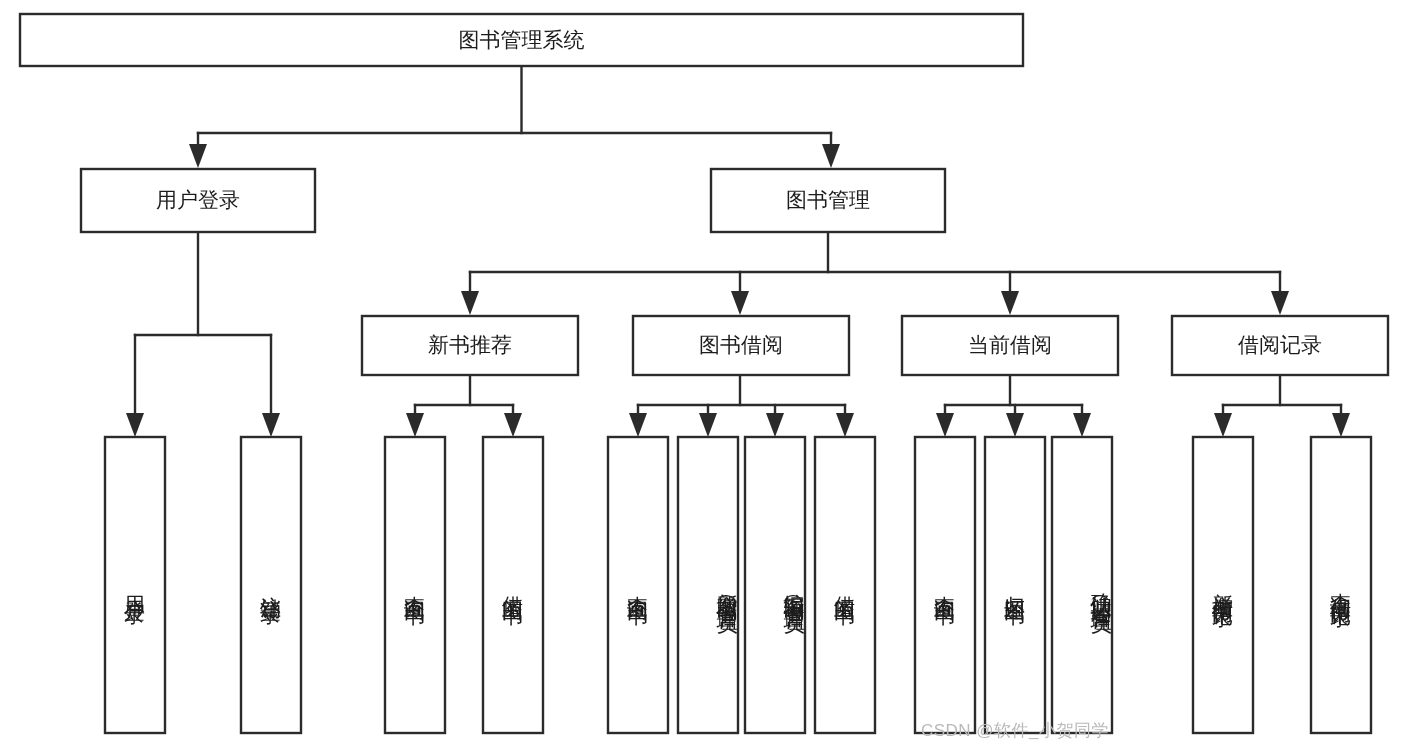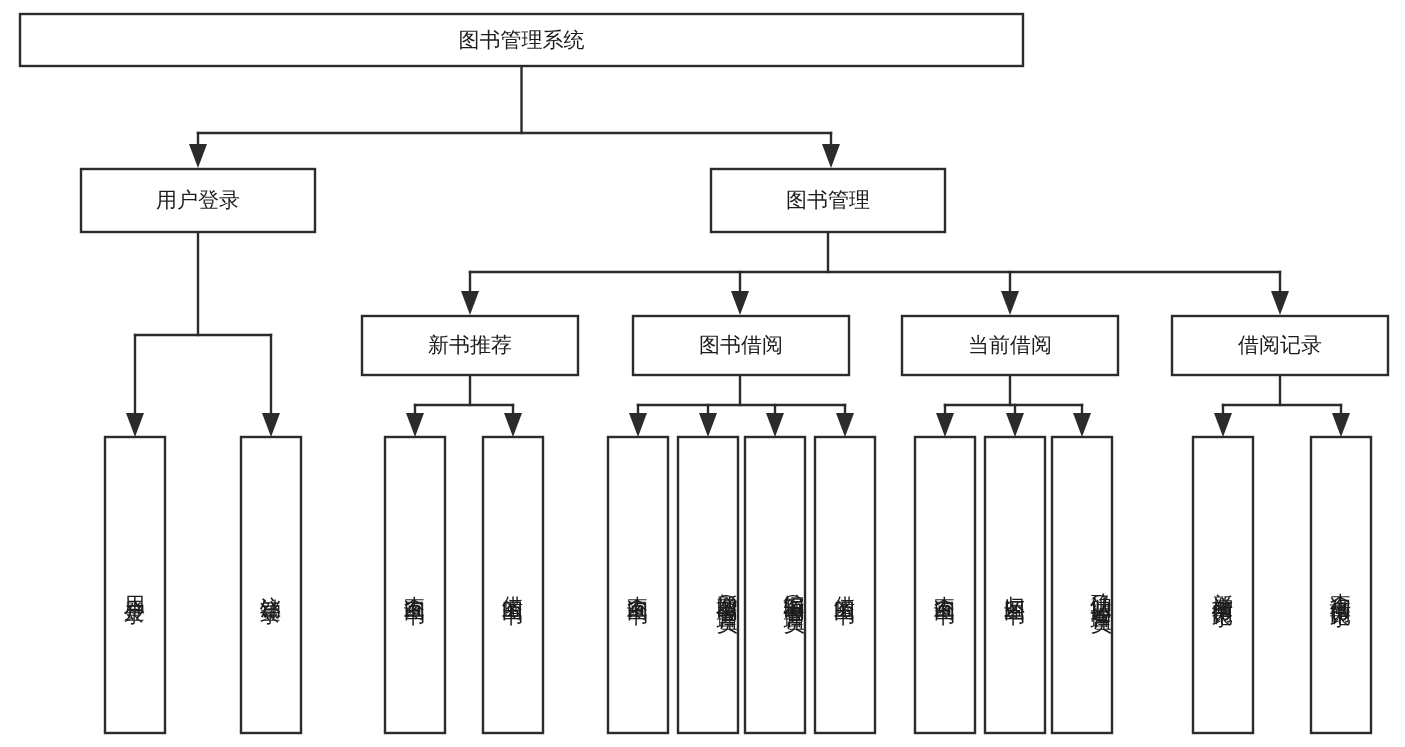--- a/index.html
+++ b/index.html
@@ -211,14 +211,15 @@
   <div class="node-label-v" style="left:608px; top:437px; width:60px; height:296px;">查询图书</div>
   <div class="node-label-v" style="left:678px; top:437px; width:60px; height:296px; align-items:flex-start; padding-top:8px; box-sizing:border-box;">新增图书（管理员）</div>
   <div class="node-label-v" style="left:745px; top:437px; width:60px; height:296px; align-items:flex-start; padding-top:8px; box-sizing:border-box;">编辑图书（管理员）</div>
   <div class="node-label-v" style="left:815px; top:437px; width:60px; height:296px;">借阅图书</div>
   <div class="node-label-v" style="left:915px; top:437px; width:60px; height:296px;">查询图书</div>
   <div class="node-label-v" style="left:985px; top:437px; width:60px; height:296px;">归还图书</div>
   <div class="node-label-v" style="left:1052px; top:437px; width:60px; height:296px; align-items:flex-start; padding-top:8px; box-sizing:border-box;">确认归还（管理员）</div>
   <div class="node-label-v" style="left:1193px; top:437px; width:60px; height:296px;">新增借阅记录</div>
   <div class="node-label-v" style="left:1311px; top:437px; width:60px; height:296px;">查询借阅记录</div>
 
+  <div class="watermark">CSDN @软件_小贺同学</div>
 
 </div>
 
 </body></html>

